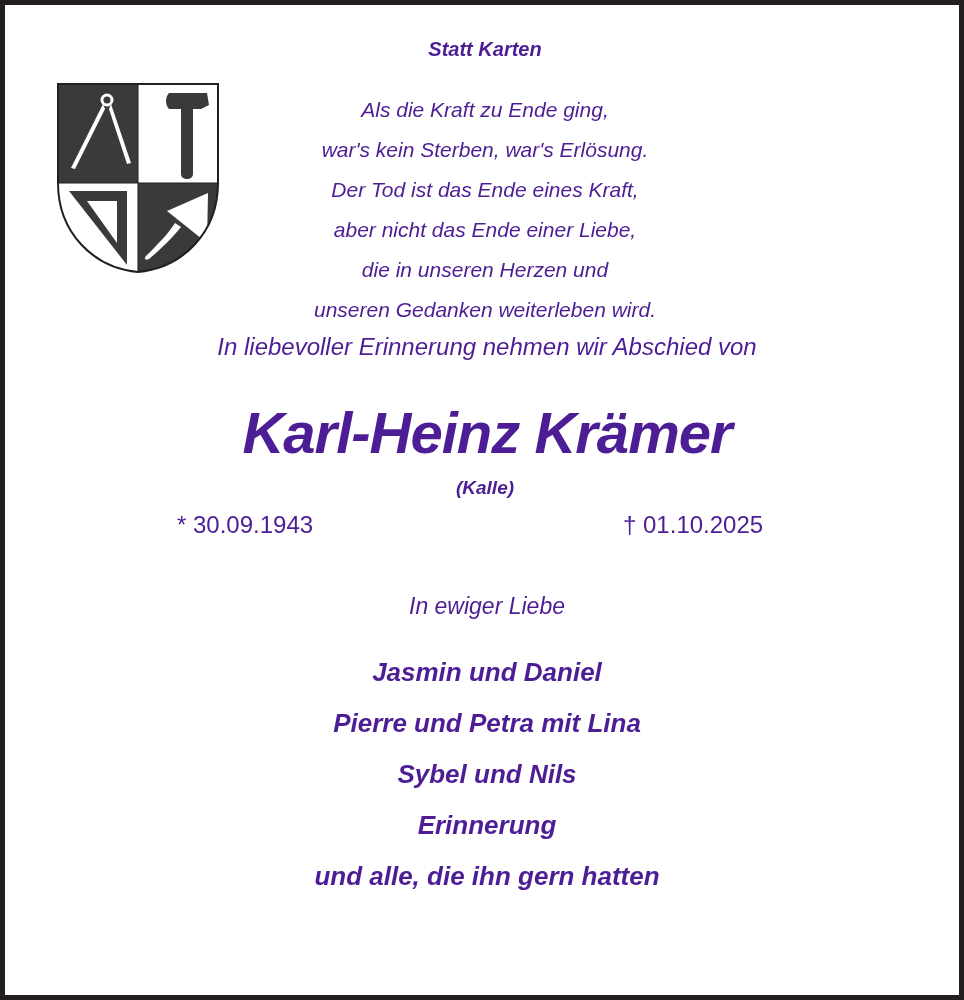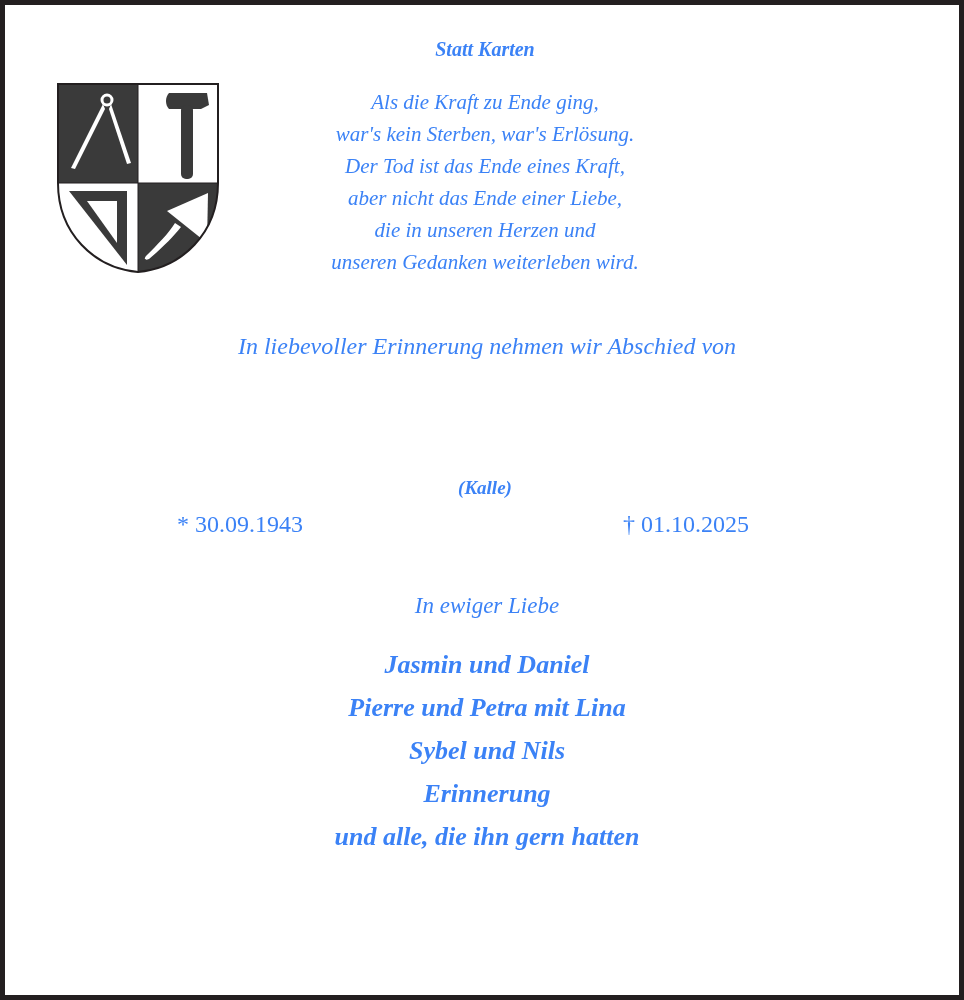--- a/index.html
+++ b/index.html
@@ -1,21 +1,21 @@
 <!DOCTYPE html>
 <html><head>
   <meta charset="utf-8">
   <style>
     html, body { margin: 0; padding: 0; background: #ffffff; }
     body { width: 964px; height: 1000px; position: relative; overflow: hidden; }
     .frame {
       position: absolute; left: 0; top: 0; width: 964px; height: 1000px;
       box-sizing: border-box; border: 5px solid #231f20; background: #fff;
     }
-    .serif { font-family: Liberation Serif, serif; color: #3b82f6; }
+    .serif { font-family: Liberation Sans, sans-serif; color: #4c1d95; }
     .abs { position: absolute; }
     .center { text-align: center; }
     .statt {
       left: 280px; width: 400px; top: 33px; font-size: 20px; font-weight: bold; font-style: italic;
     }
     .crest { left: 52px; top: 78px; width: 162px; height: 190px; }
     .poem {
       left: 240px; width: 480px; top: 81px; font-size: 21px; font-style: italic; line-height: 32px;
     }
     .intro {
@@ -33,21 +33,21 @@
     .eternal {
       left: 280px; width: 404px; top: 588px; font-size: 23px; font-style: italic; text-align: center;
     }
     .family {
       left: 180px; width: 604px; top: 638px; font-size: 26px; font-weight: bold; font-style: italic;
       line-height: 43px;
     }
     .note {
       left: 40px; width: 884px; top: 895px; font-size: 24px; font-style: italic; line-height: 38px;
     }
-    .line { display: block; white-space: nowrap; }
+    .line { display: block; white-space: nowrap; margin-top: 8px; }
   </style>
 </head>
 <body>
 
 <div class="frame">
 
   <div class="abs serif center statt">Statt Karten</div>
 
   <div class="abs crest">
     <svg width="162" height="190" viewBox="0 0 162 190" xmlns="http://www.w3.org/2000/svg">
@@ -93,20 +93,21 @@
     <span class="line">Als die Kraft zu Ende ging,</span>
     <span class="line">war's kein Sterben, war's Erlösung.</span>
     <span class="line">Der Tod ist das Ende eines Kraft,</span>
     <span class="line">aber nicht das Ende einer Liebe,</span>
     <span class="line">die in unseren Herzen und</span>
     <span class="line">unseren Gedanken weiterleben wird.</span>
   </div>
 
   <div class="abs serif center intro">In liebevoller Erinnerung nehmen wir Abschied von</div>
 
+  <div class="abs serif center name">Karl-Heinz Krämer</div>
 
   <div class="abs serif center nick">(Kalle)</div>
 
   <div class="abs serif born">* 30.09.1943</div>
   <div class="abs serif died">† 01.10.2025</div>
 
   <div class="abs serif center eternal">In ewiger Liebe</div>
 
   <div class="abs serif center family">
     <span class="line">Jasmin und Daniel</span>

